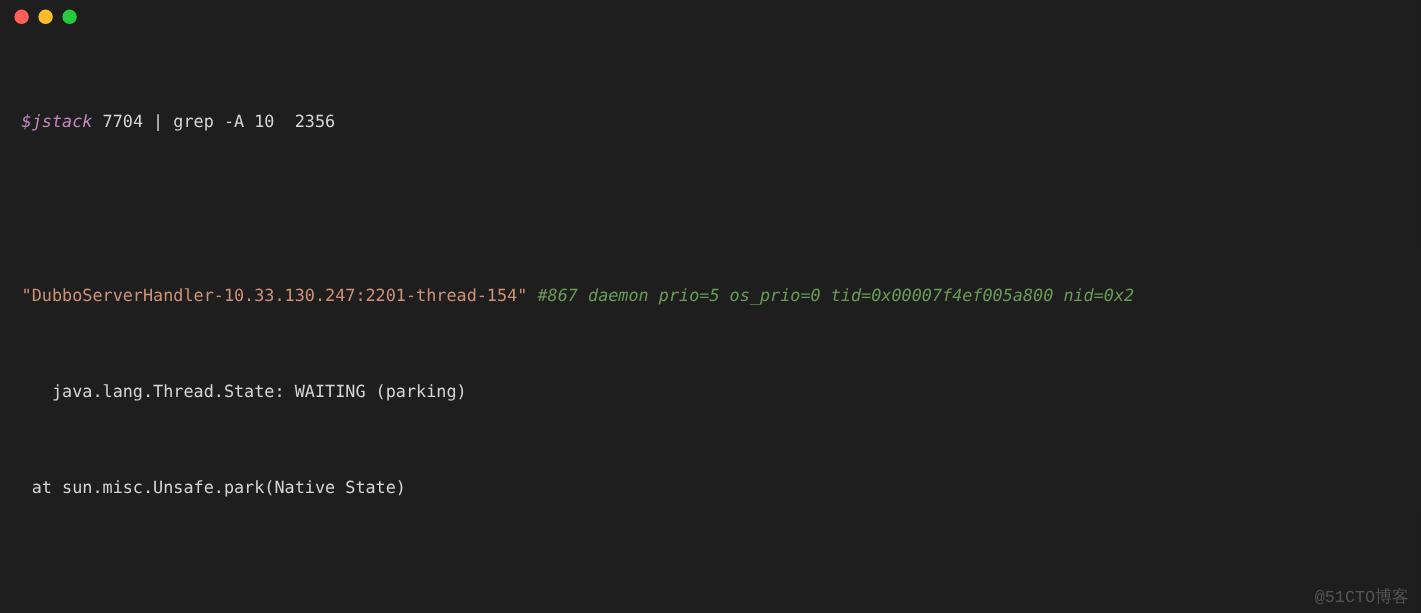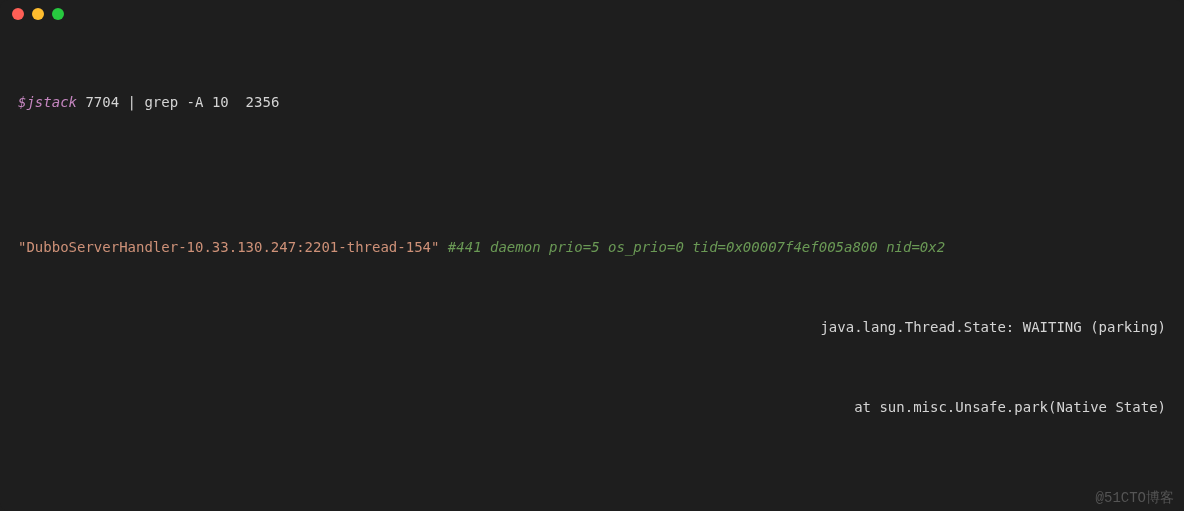--- a/index.html
+++ b/index.html
@@ -48,21 +48,21 @@
     .line {
       display: block;
       white-space: pre;
     }
     .prompt { color: #c586c0; font-style: italic; }
     .cmd { color: #d4d4d4; }
     .thread-name { color: #ce9178; }
     .thread-meta { color: #6a9955; font-style: italic; }
     .keyword { color: #4ec9b0; font-style: italic; }
     .inner-class { color: #c586c0; }
-    .plain { color: #d4d4d4; text-align: right; }
+    .plain { color: #d4d4d4; }
     .blank { height: 12px; }
     .watermark {
       position: absolute;
       bottom: 4px;
       right: 10px;
       font-size: 14px;
       color: #555;
       font-family: Liberation Mono, monospace;
     }
   </style>
@@ -72,21 +72,21 @@
 <div class="window">
   <div class="titlebar">
     <div class="traffic-light tl-red"></div>
     <div class="traffic-light tl-yellow"></div>
     <div class="traffic-light tl-green"></div>
   </div>
 
   <div class="terminal">
     <span class="line"><span class="prompt">$jstack</span><span class="cmd"> 7704 | grep -A 10  2356</span></span>
     <div class="blank"></div>
-    <span class="line"><span class="thread-name">"DubboServerHandler-10.33.130.247:2201-thread-154"</span><span class="thread-meta"> #441 daemon prio=5 os_prio=0 tid=0x00007f4ef005a800 nid=0x2</span></span>
+    <span class="line"><span class="thread-name">"DubboServerHandler-10.33.130.247:2201-thread-154"</span><span class="thread-meta"> #867 daemon prio=5 os_prio=0 tid=0x00007f4ef005a800 nid=0x2</span></span>
     <span class="line plain">   java.lang.Thread.State: WAITING (parking)</span>
     <span class="line plain"> at sun.misc.Unsafe.park(Native State)</span>
     
     
     
     
     
     
     
     

